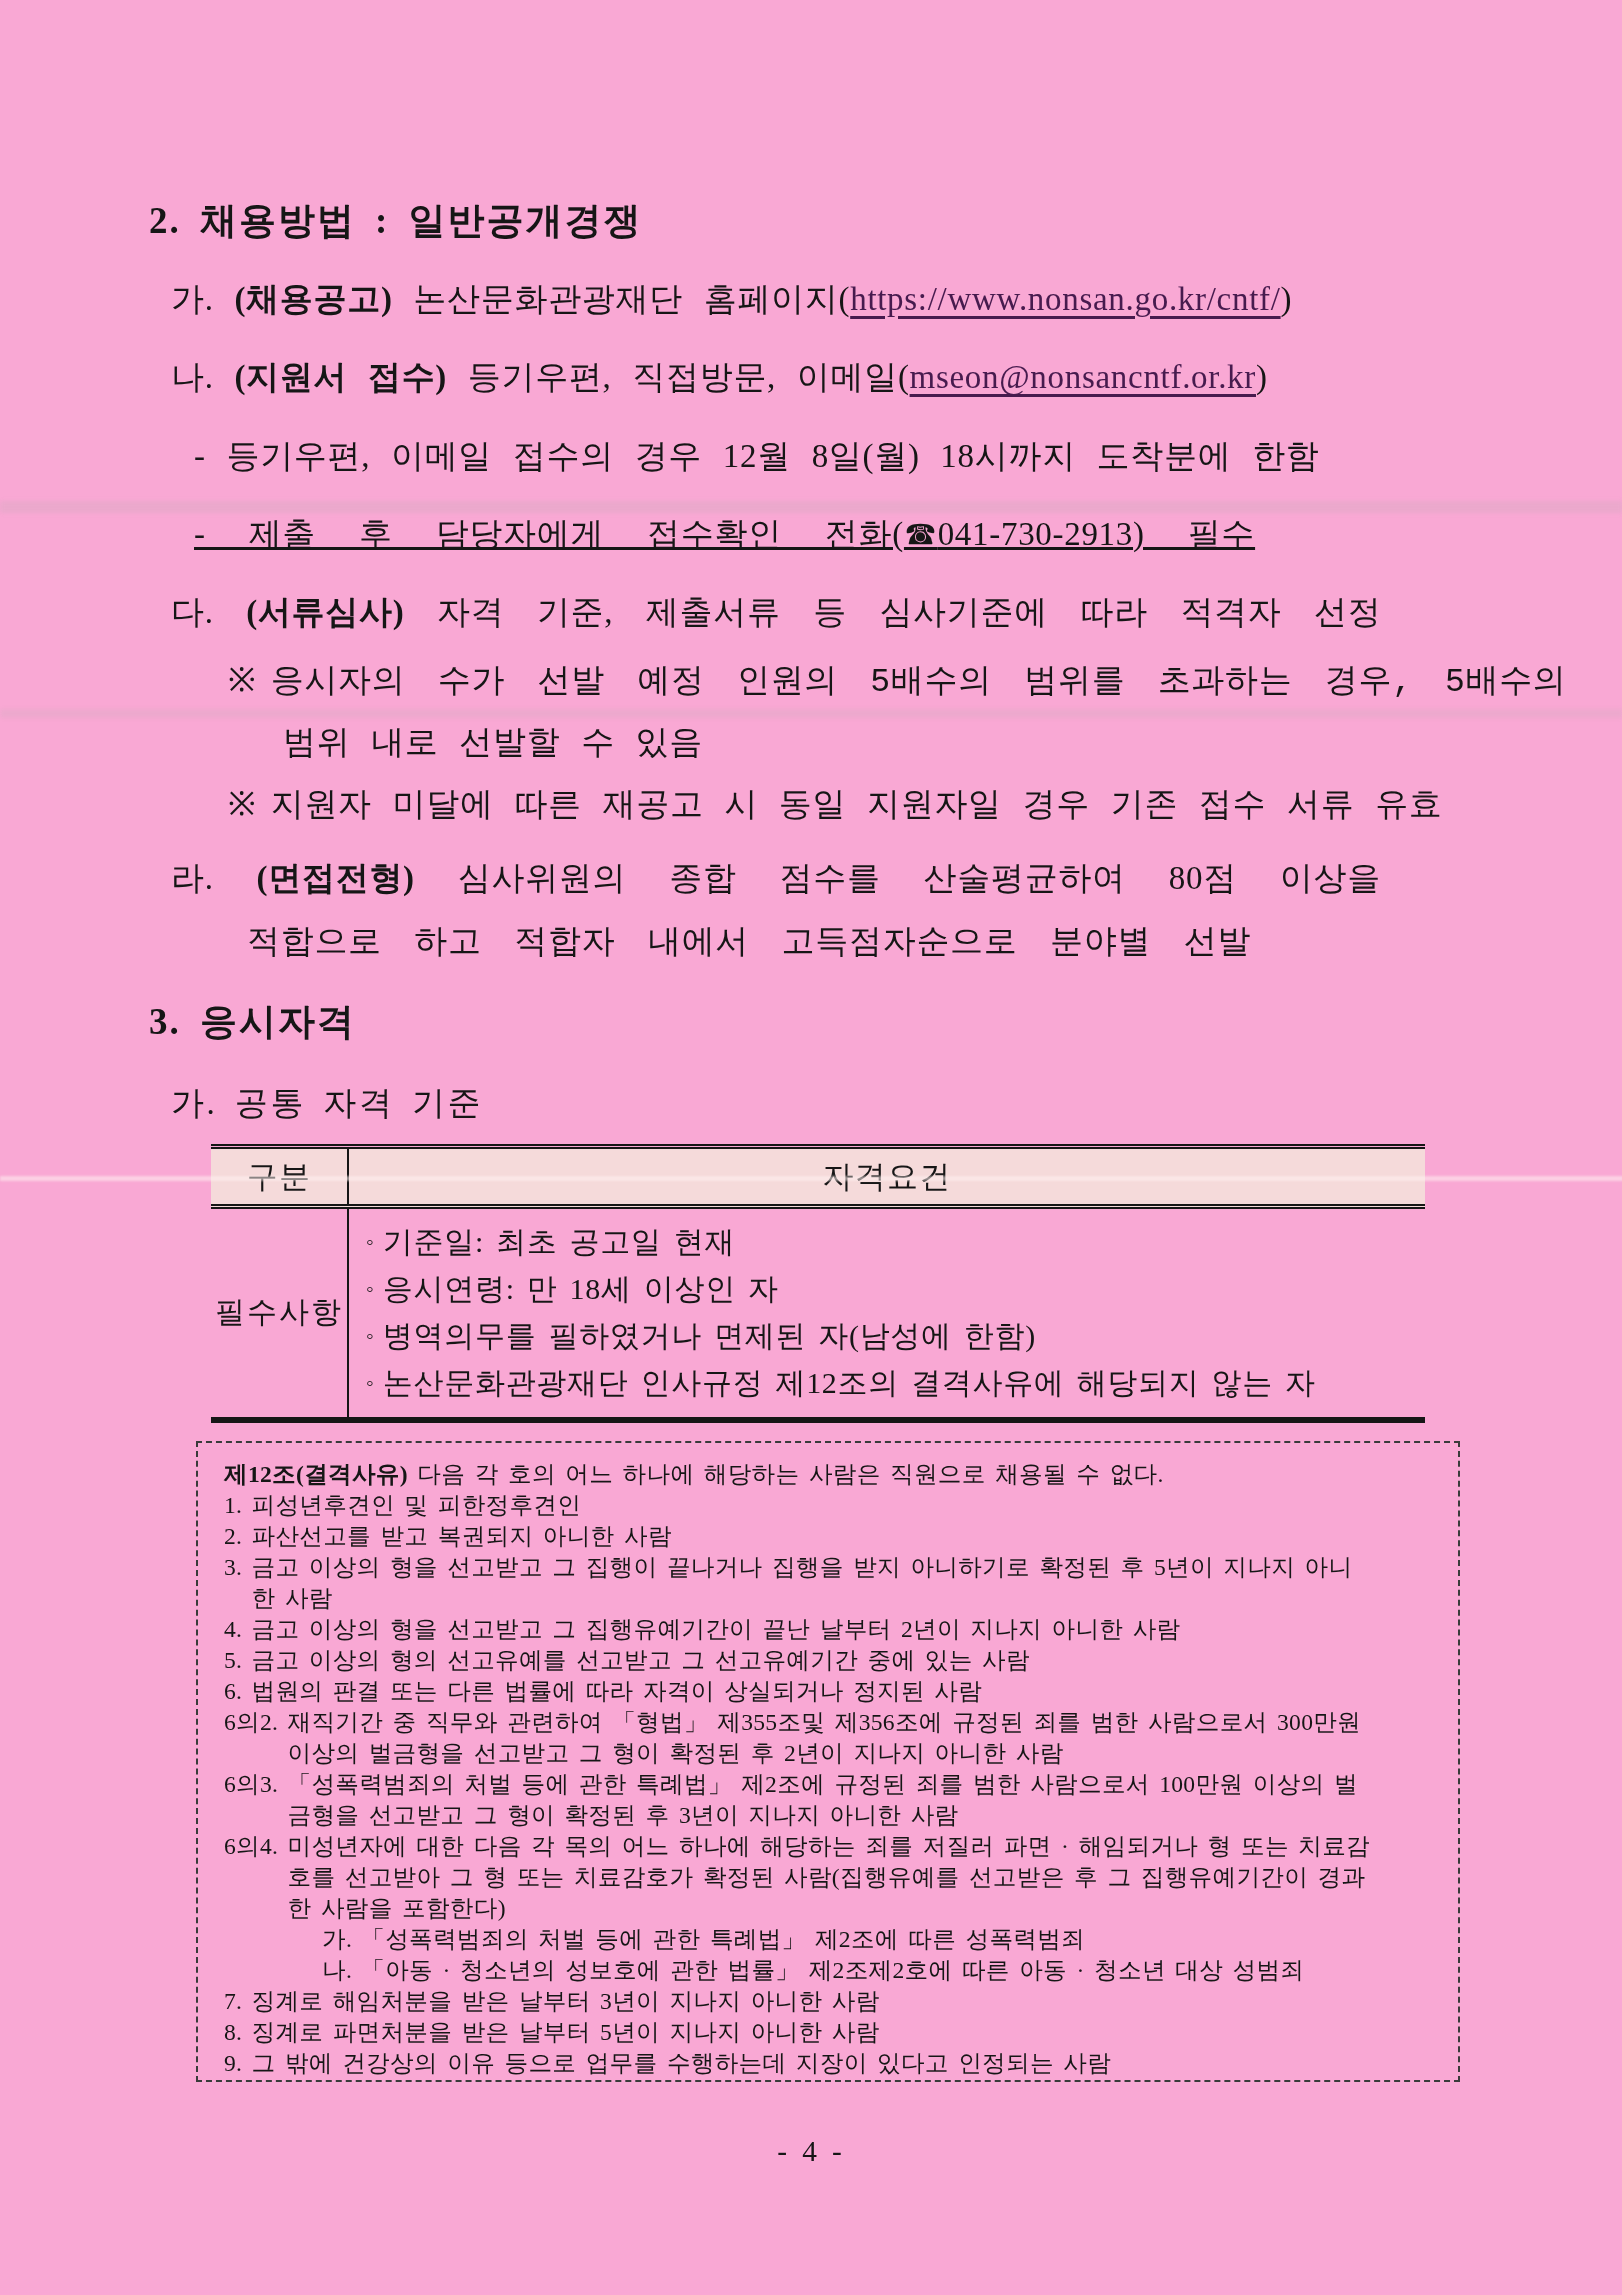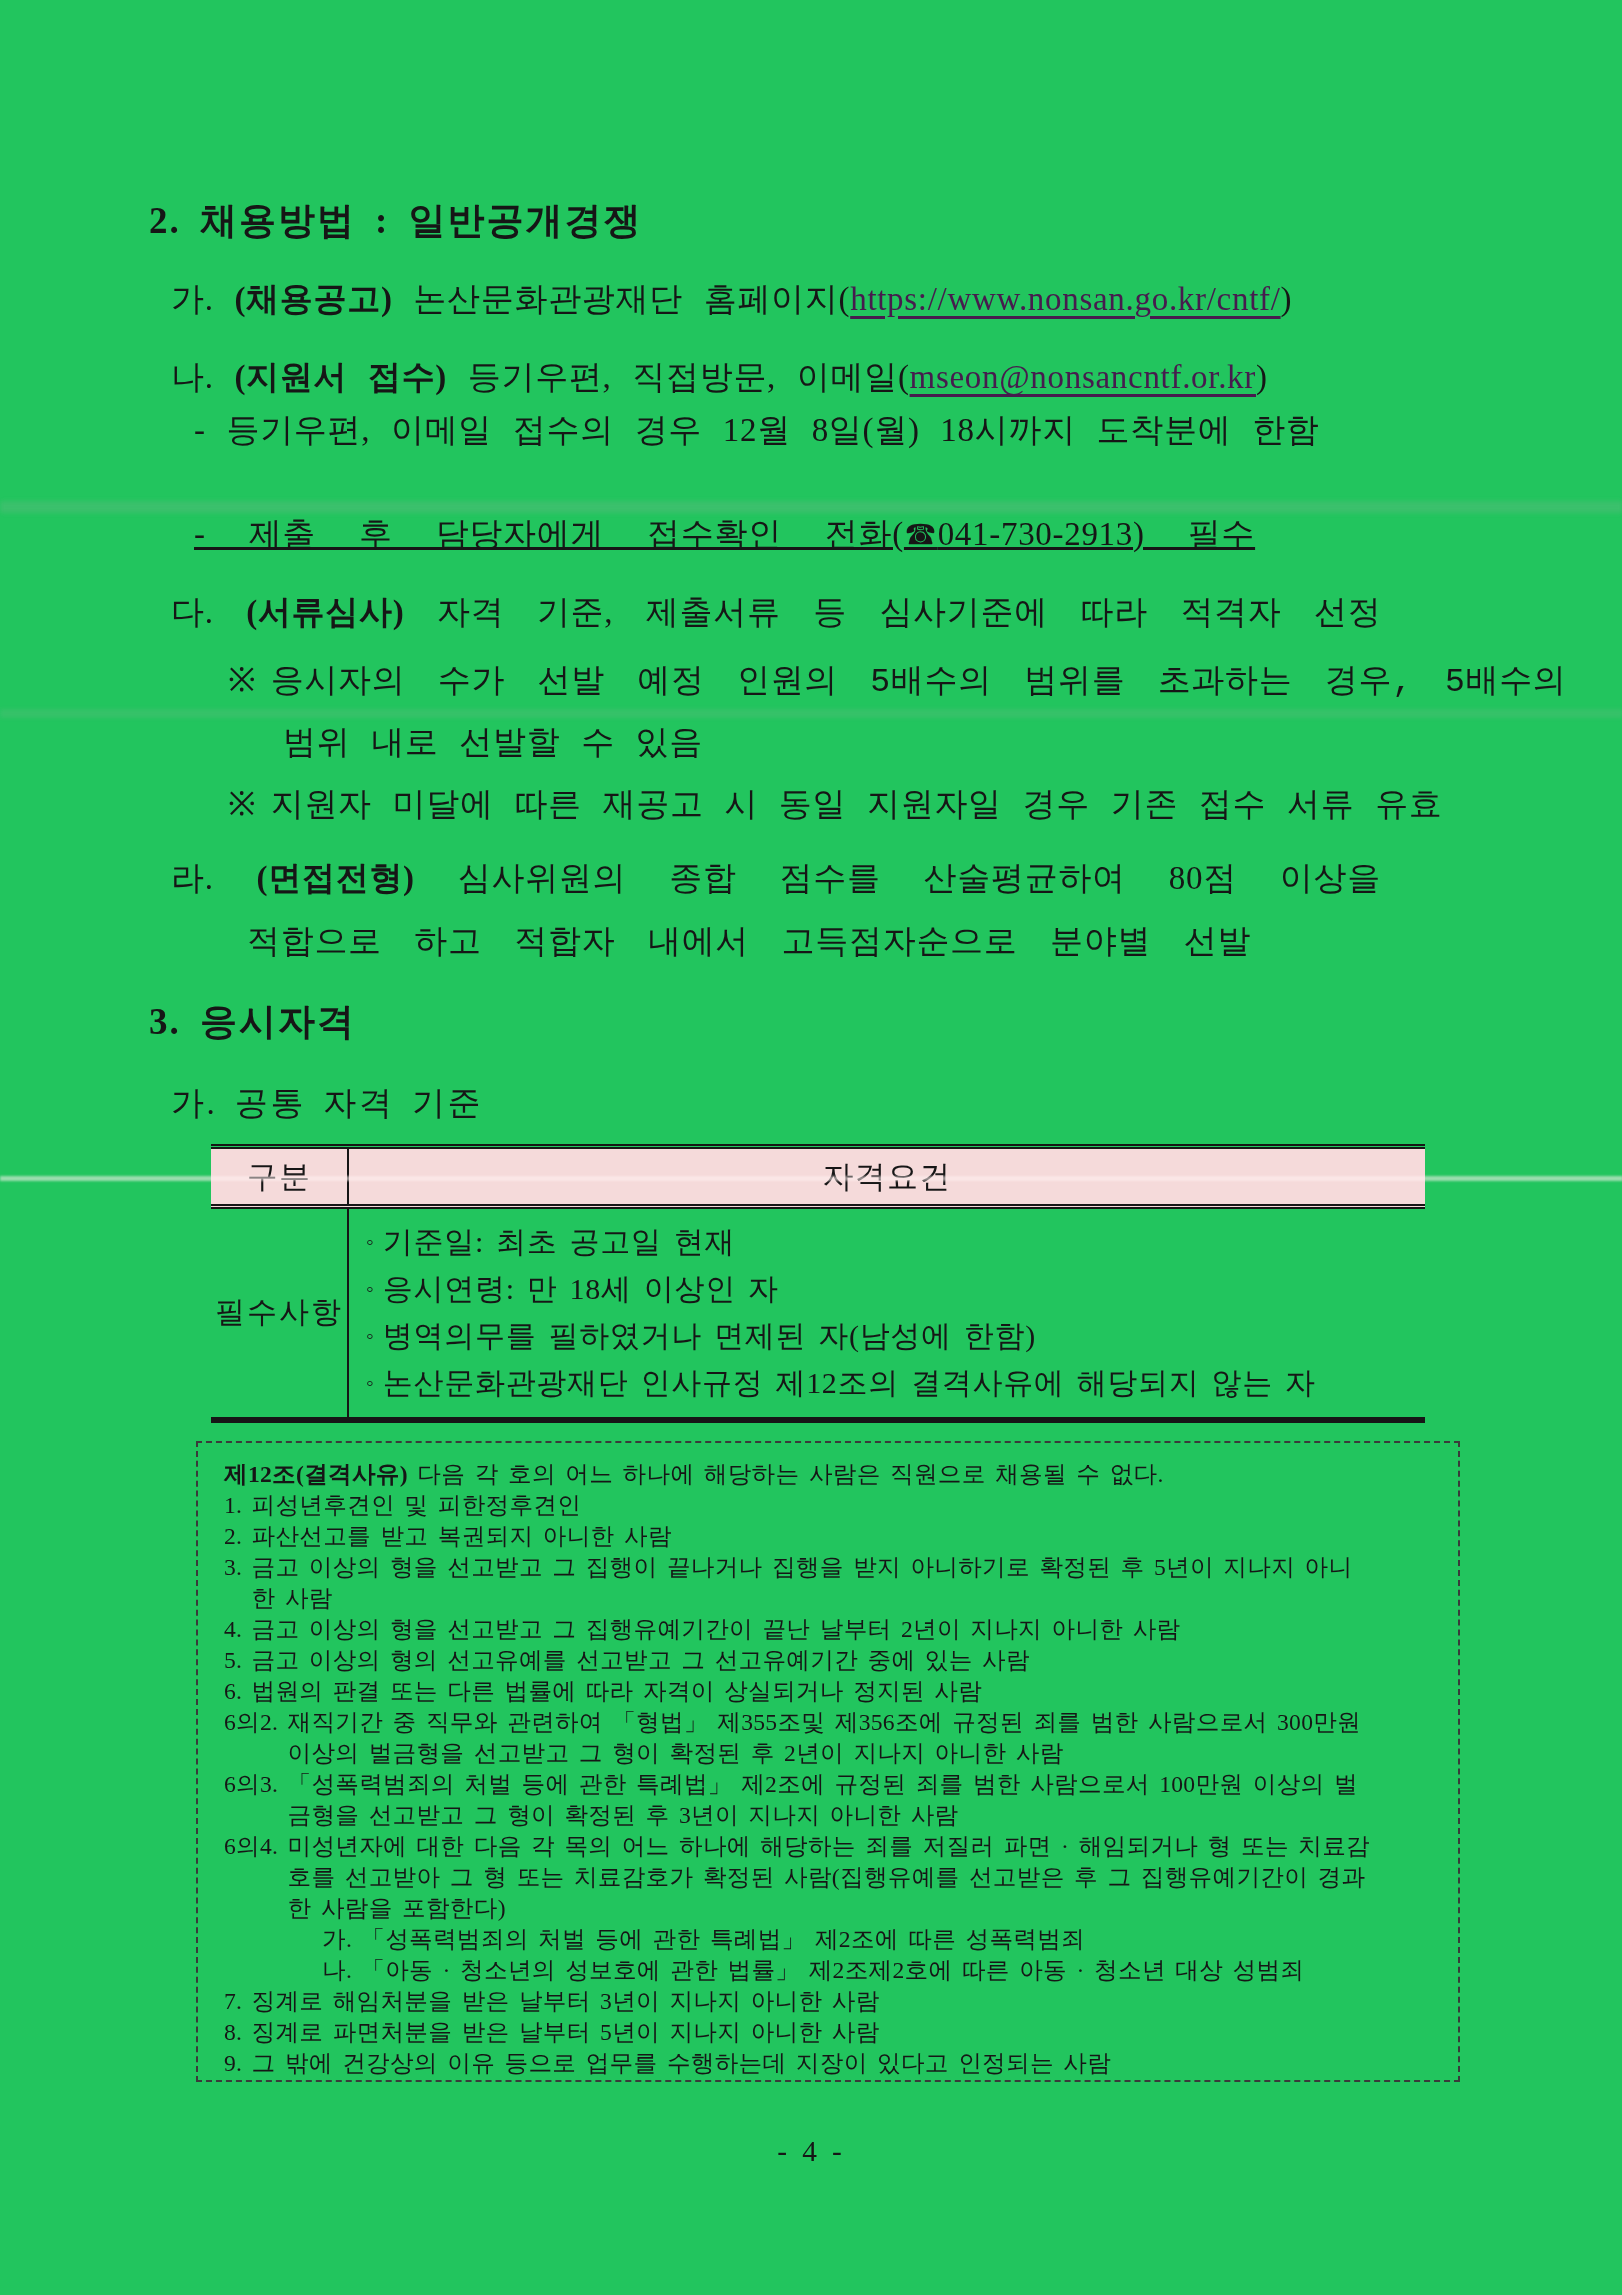--- a/index.html
+++ b/index.html
@@ -1,18 +1,18 @@
 <!DOCTYPE html>
 <html style="font-size:10.5px"><head>
 <meta charset="utf-8">
 <style>
   html,body{margin:0;padding:0;background:#888;}
   .page{
     position:relative;width:1623px;height:2295px;margin:0 auto;
-    background:#22c55e;color:#161616;overflow:hidden;
+    background:#f9a8d4;color:#161616;overflow:hidden;
     font-family:"Liberation Serif","DejaVu Serif",serif;
   }
   .abs{position:absolute;white-space:nowrap;}
   
   .sec-heading{font-size:37px;font-weight:bold;letter-spacing:2px;word-spacing:7.9px;}
   .sub-heading{font-size:33px;letter-spacing:2.6px;word-spacing:6.5px;}
   
   .body-line{font-size:33px;letter-spacing:0.7px;word-spacing:6.5px;}
   .b{font-weight:bold;}
   .spread-sm{word-spacing:11.8px;}
@@ -65,21 +65,21 @@
   <div class="abs sec-heading" style="left:149px;top:196px;">2. 채용방법 : 일반공개경쟁</div>
 
   <div class="abs body-line spread-sm" style="left:171px;top:355px;">
     <span>나. </span><span class="b">(지원서 접수)</span><span> 등기우편, 직접방문, 이메일(</span><span class="link">mseon@nonsancntf.or.kr</span><span>)</span>
   </div>
 
   <div class="abs body-line spread-sm" style="left:171px;top:277px;">
     <span>가. </span><span class="b">(채용공고)</span><span> 논산문화관광재단 홈페이지(</span><span class="link">https://www.nonsan.go.kr/cntf/</span><span>)</span>
   </div>
 
-  <div class="abs body-line spread-sm" style="left:194px;top:408px;">- 등기우편, 이메일 접수의 경우 12월 8일(월) 18시까지 도착분에 한함</div>
+  <div class="abs body-line spread-sm" style="left:194px;top:434px;">- 등기우편, 이메일 접수의 경우 12월 8일(월) 18시까지 도착분에 한함</div>
 
   <div class="abs body-line spread-lg" style="left:194px;top:512px;text-decoration:underline;">
     <span>- 제출 후 담당자에게 접수확인 전화(</span><span>☎</span><span>041-730-2913</span><span>) 필수</span>
   </div>
 
   <div class="abs body-line spread-md" style="left:171px;top:590px;">
     <span>다. </span><span class="b">(서류심사)</span><span> 자격 기준, 제출서류 등 심사기준에 따라 적격자 선정</span>
   </div>
 
   <div class="abs body-line spread-sm" style="left:228px;top:656px;font-family:Liberation Mono, monospace;">

